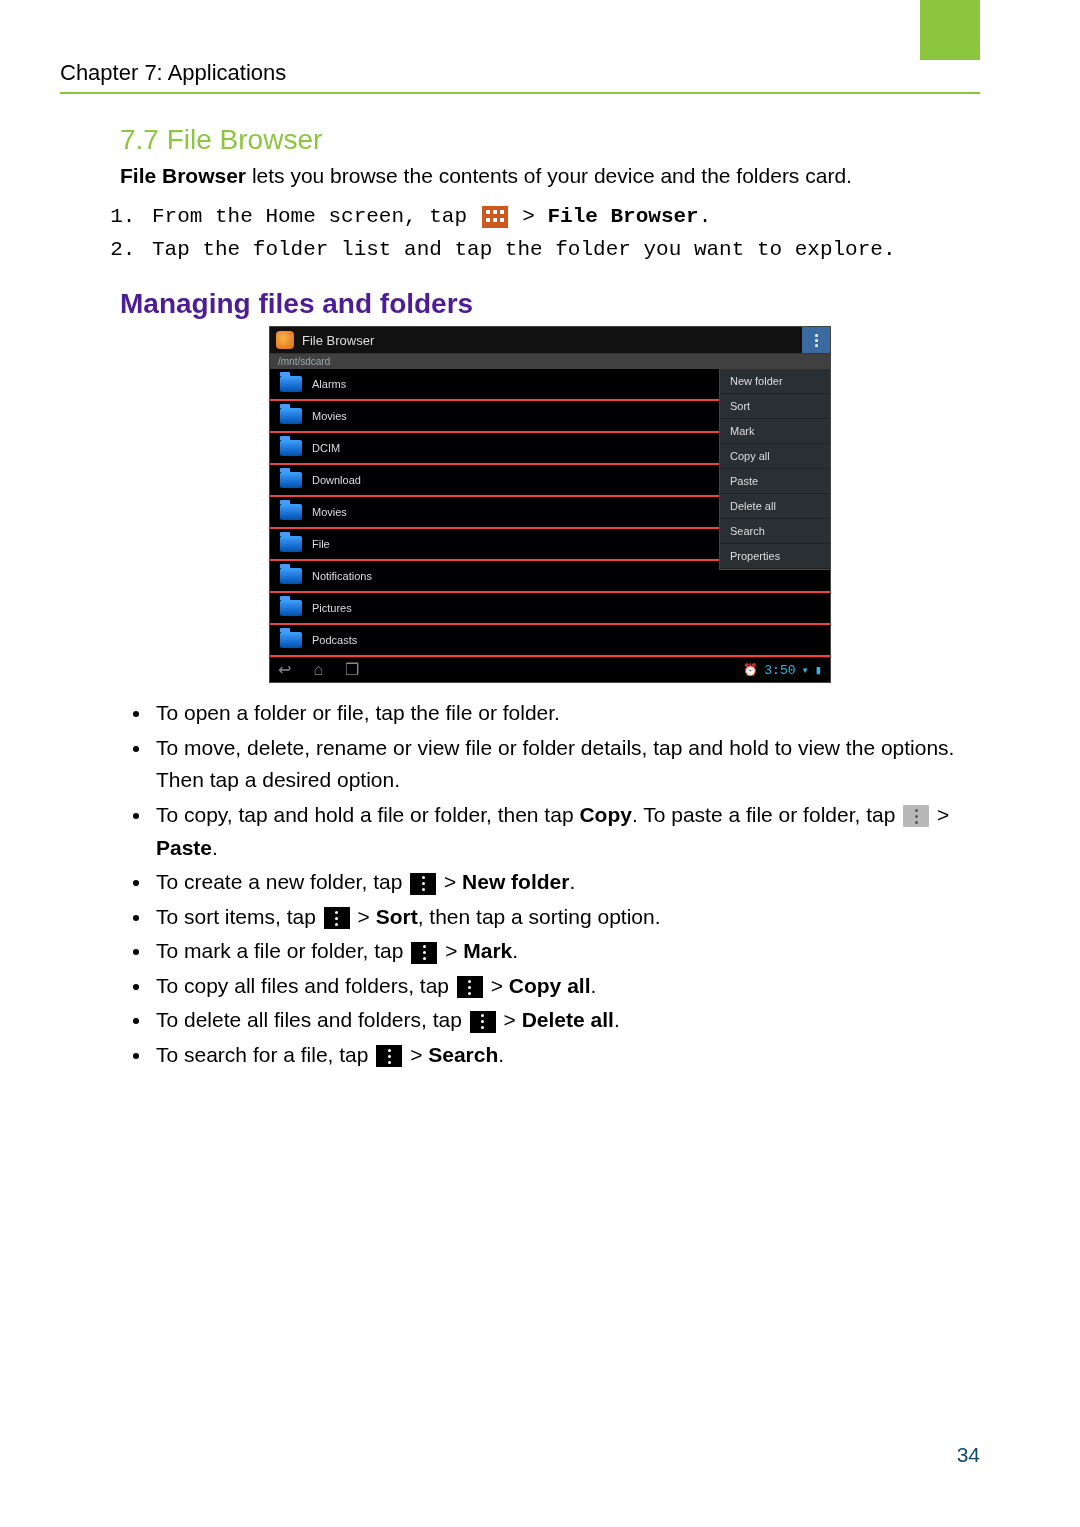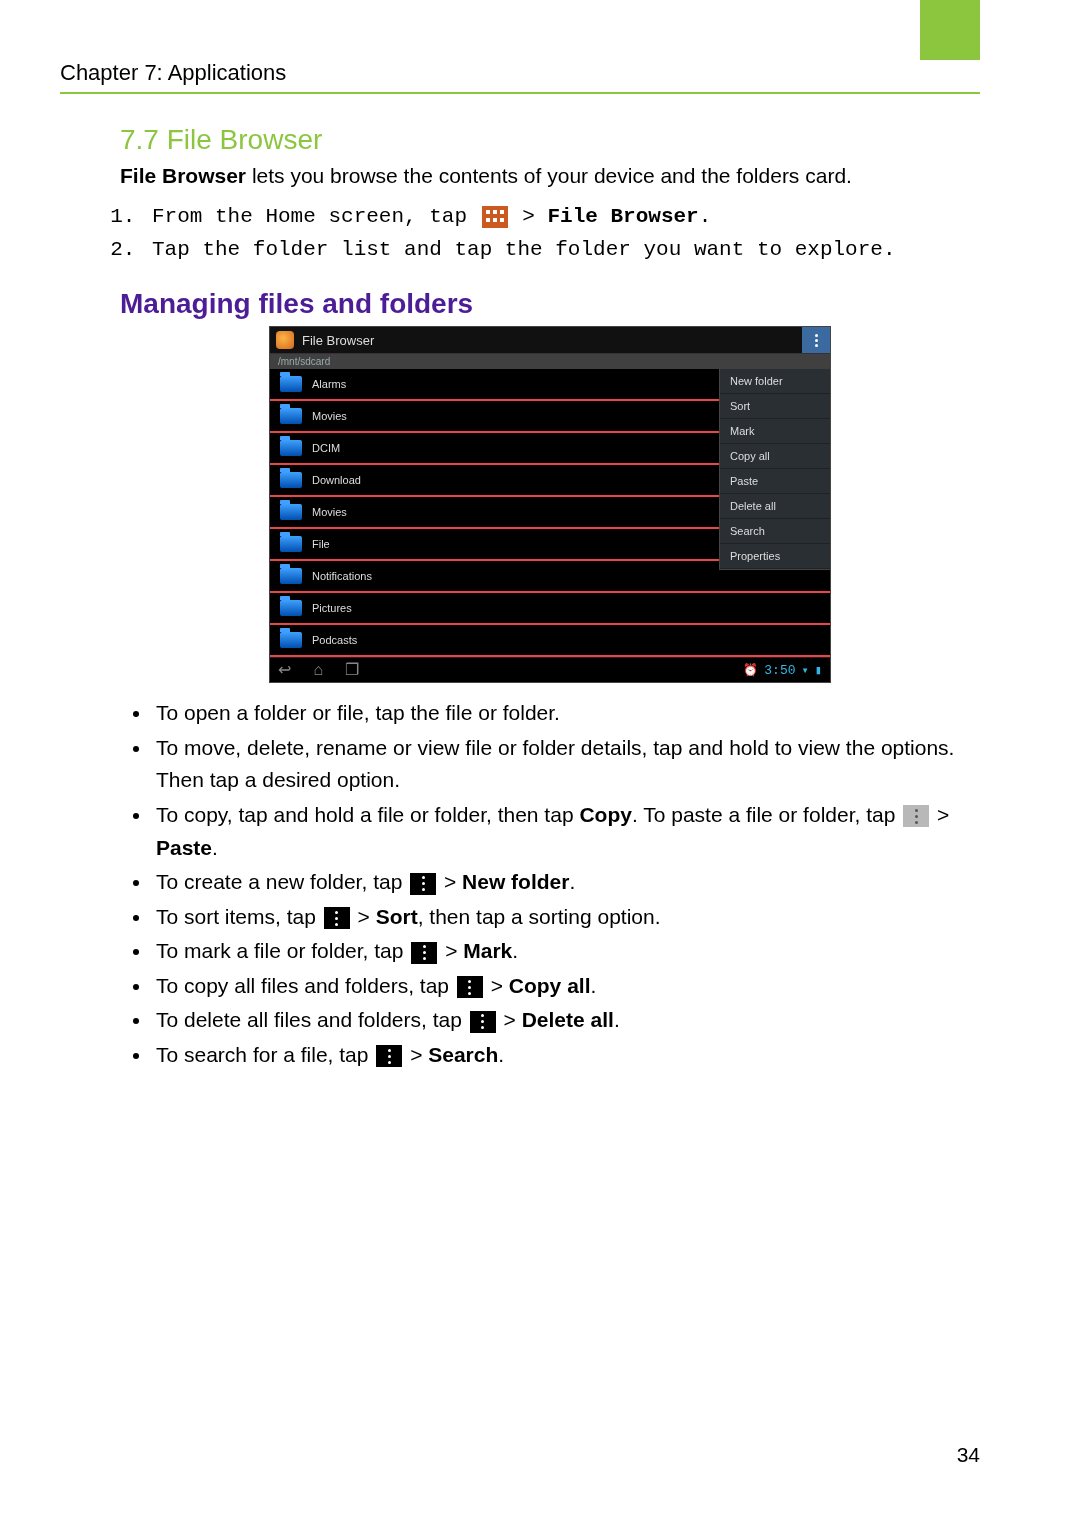--- a/index.html
+++ b/index.html
@@ -185,21 +185,21 @@
       linear-gradient(#fff,#fff), linear-gradient(#fff,#fff), linear-gradient(#fff,#fff),
       linear-gradient(#fff,#fff), linear-gradient(#fff,#fff), linear-gradient(#fff,#fff);
     background-size: 4px 4px;
     background-repeat: no-repeat;
     background-position: 0 0, 7px 0, 14px 0, 0 8px, 7px 8px, 14px 8px;
   }
   .page-number {
     position: absolute;
     right: 100px;
     bottom: 60px;
-    color: #000000;
+    color: #0c4a6e;
     font-size: 21px;
   }
 </style>
 </head>
 <body>
 
 <div class="top-tab"></div>
 
 <div class="page">
   <div class="chapter-header">Chapter 7: Applications</div>

